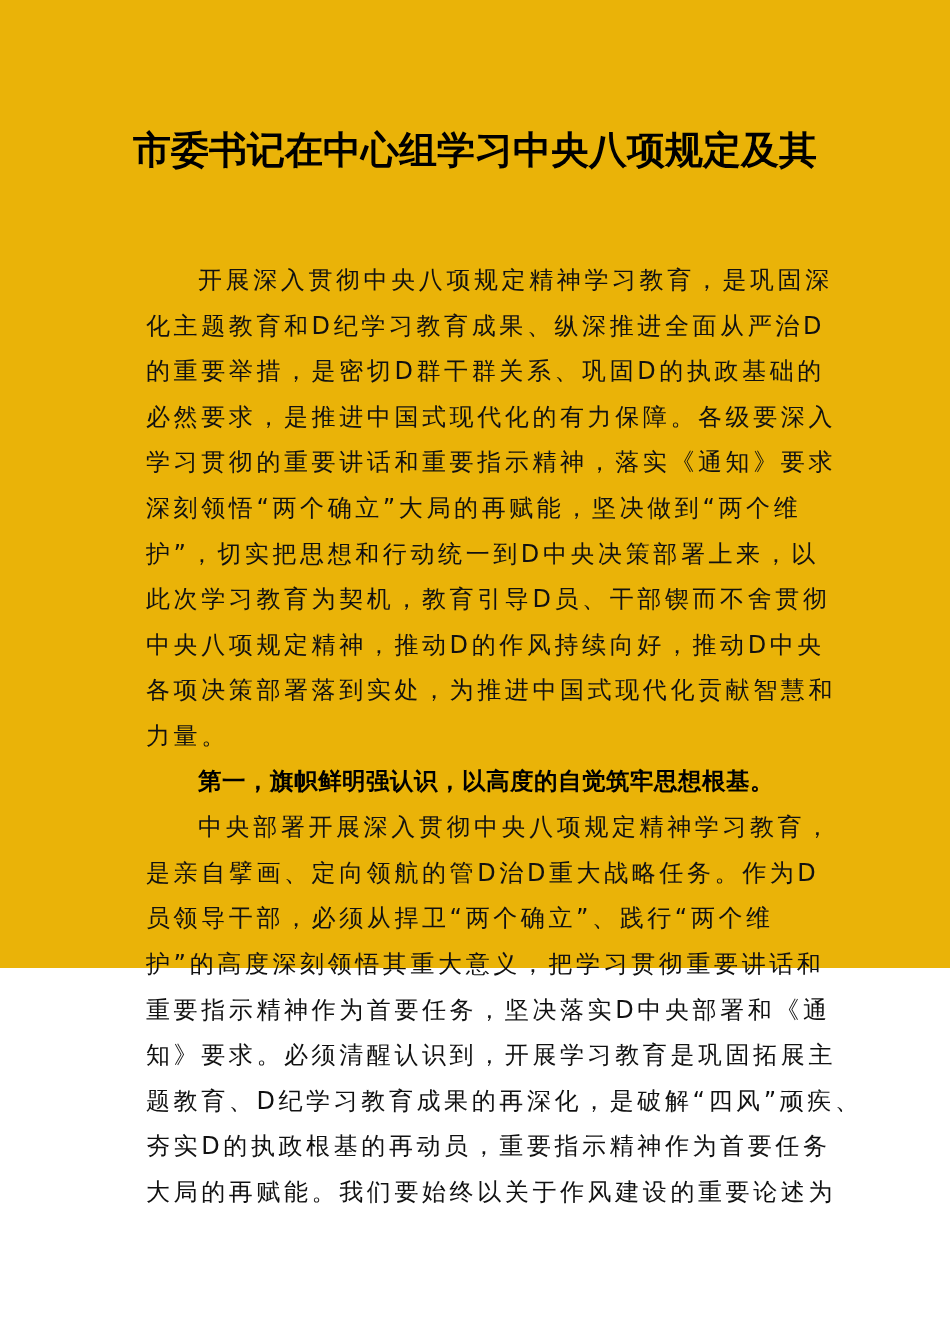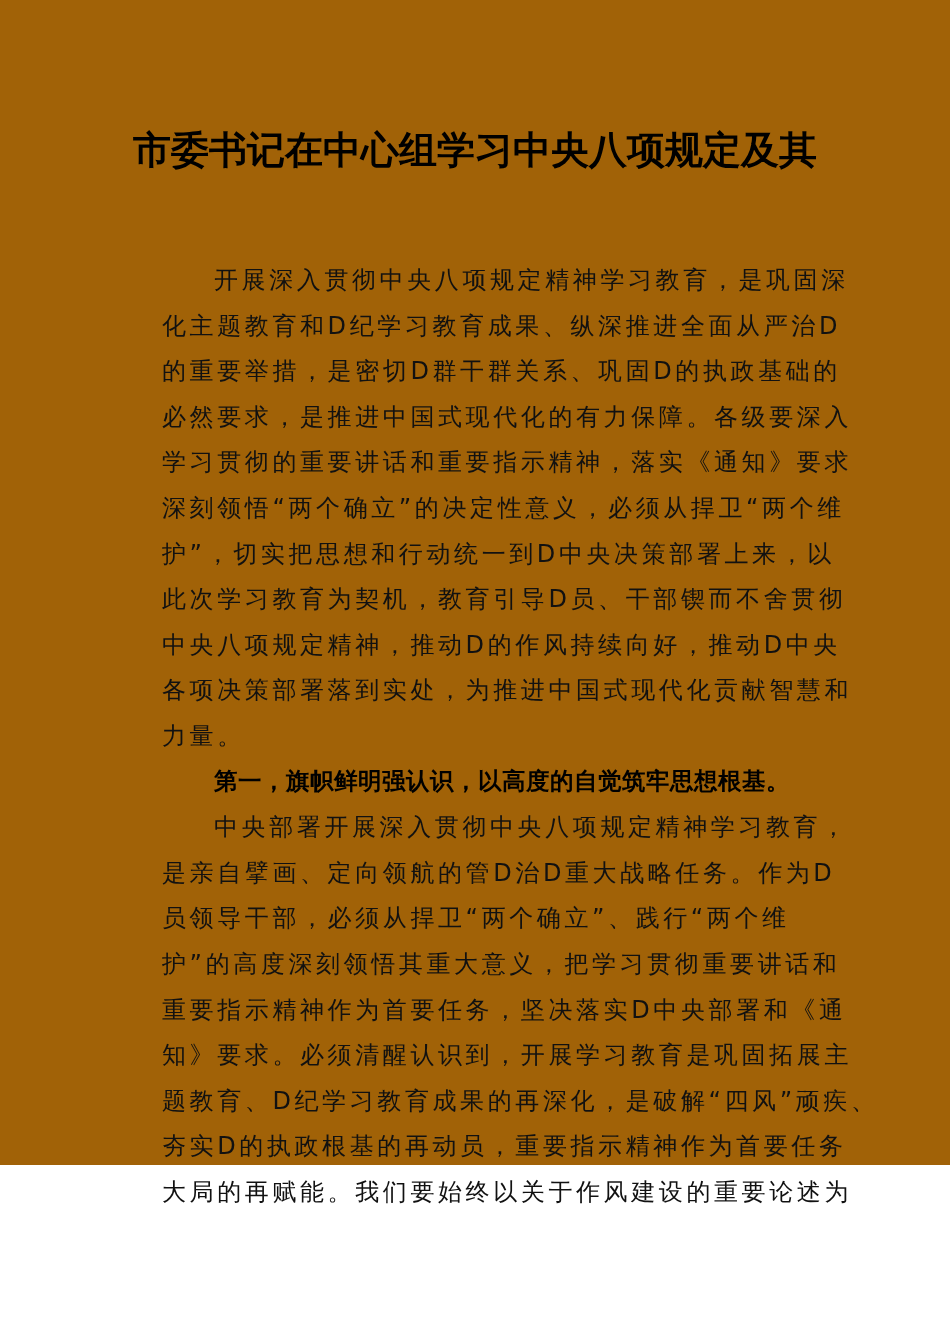--- a/index.html
+++ b/index.html
@@ -1,26 +1,26 @@
 <!DOCTYPE html>
 <html><head>
 <meta charset="utf-8">
 <style>
   html, body { margin:0; padding:0; background:#ffffff; }
   body { width:950px; height:1344px; position:relative; overflow:hidden; }
-  .page { position:absolute; left:0; top:0; width:950px; height:1165px; background:#a16207; }
+  .page { position:absolute; left:0; top:0; width:950px; height:968px; background:#eab308; }
   .title {
     position:absolute; left:0; width:950px; text-align:center;
     font-family:"DejaVu Serif", serif; font-weight:bold;
     font-size:38px; color:#000; letter-spacing:0px; white-space:nowrap;
   }
   .t1 { top:125px; }
   .t2 { top:194px; }
   .body-wrap {
-    position:absolute; left:162px; top:258px; width:660px;
+    position:absolute; left:146px; top:258px; width:660px;
   }
   .line {
     height:45.6px; line-height:45.6px;
     font-family:"DejaVu Sans", sans-serif; font-size:24px; color:#111;
     white-space:nowrap; letter-spacing:3.6px;
   }
   .indent { padding-left:52px; }
   .heading {
     font-family:Liberation Mono, monospace; font-weight:bold; letter-spacing:0.5px;
     font-size:23.5px; color:#000;
@@ -33,21 +33,21 @@
   <div class="title t1">市委书记在中心组学习中央八项规定及其</div>
 
   <div class="body-wrap">
 
     <div>
       <div class="line indent">开展深入贯彻中央八项规定精神学习教育，是巩固深</div>
       <div class="line">化主题教育和D纪学习教育成果、纵深推进全面从严治D</div>
       <div class="line">的重要举措，是密切D群干群关系、巩固D的执政基础的</div>
       <div class="line">必然要求，是推进中国式现代化的有力保障。各级要深入</div>
       <div class="line">学习贯彻的重要讲话和重要指示精神，落实《通知》要求</div>
-      <div class="line">深刻领悟“两个确立”的决定性意义，必须从捍卫“两个维</div>
+      <div class="line">深刻领悟“两个确立”大局的再赋能，坚决做到“两个维</div>
       <div class="line">护”，切实把思想和行动统一到D中央决策部署上来，以</div>
       <div class="line">此次学习教育为契机，教育引导D员、干部锲而不舍贯彻</div>
       <div class="line">中央八项规定精神，推动D的作风持续向好，推动D中央</div>
       <div class="line">各项决策部署落到实处，为推进中国式现代化贡献智慧和</div>
       <div class="line">力量。</div>
     </div>
 
     <div>
       <div class="line indent heading">第一，旗帜鲜明强认识，以高度的自觉筑牢思想根基。</div>
     </div>

